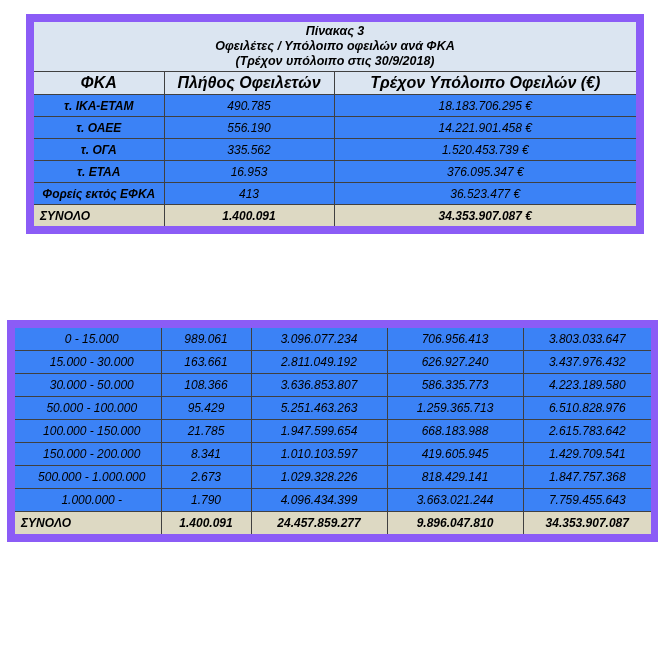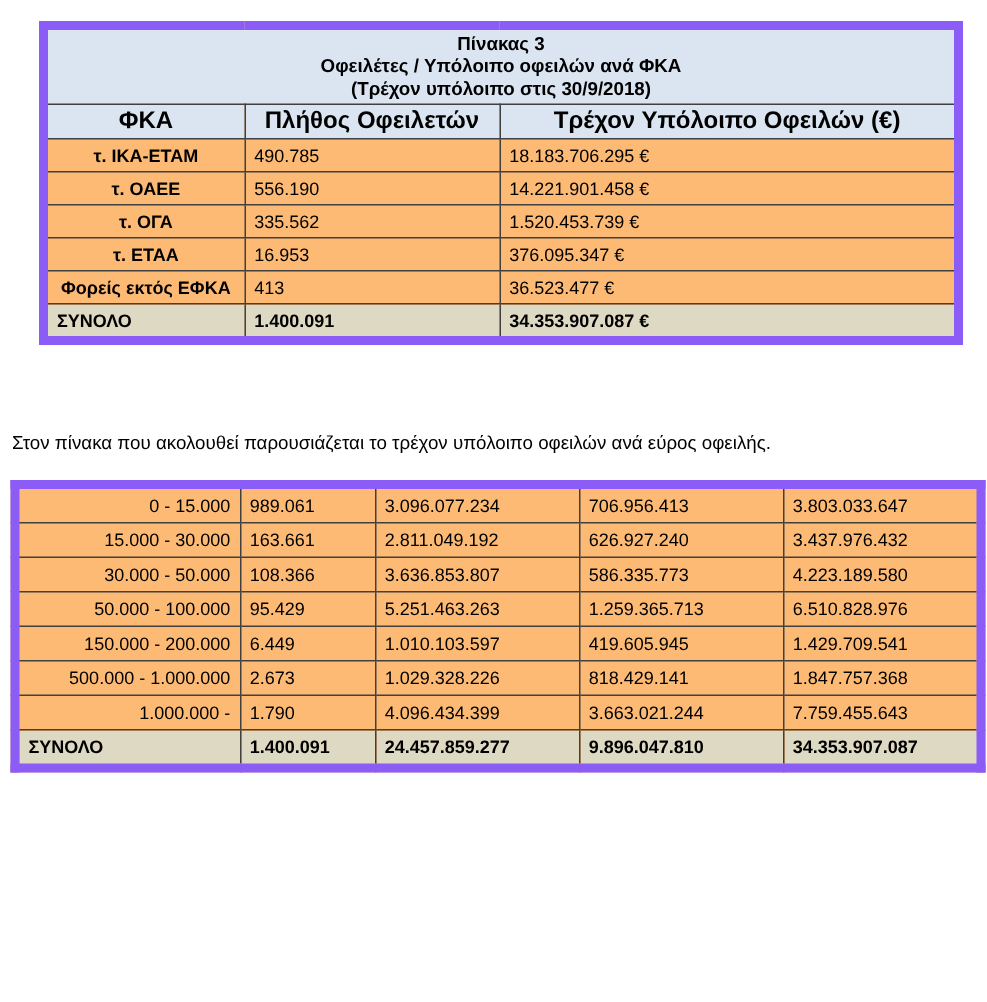--- a/index.html
+++ b/index.html
@@ -4,33 +4,33 @@
 <style>
   html, body { margin:0; padding:0; background:#ffffff; }
   .page {
     position:relative;
     width:658px; height:668px;
     background:#ffffff;
     font-family:"Liberation Sans", sans-serif;
     color:#000000;
   }
   table { border-collapse:collapse; table-layout:fixed; font-size:12px; }
-  .doc-table { border:6px solid #8b5cf6; background:#fdba74; }
+  .doc-table { border:8px solid #8b5cf6; background:#3b82f6;font-style:italic; }
   .doc-table th, .doc-table td { border:1px solid #404040; padding:2px 6px; overflow:hidden; }
 
   .t3 { position:absolute; left:26px; top:14px; width:610px; }
   .t4 { position:absolute; left:7px;  top:320px; width:644px; }
 
   .title-cell { background:#dbe5f1; text-align:center; font-weight:bold; padding:3px 4px; }
   .title-cell div { line-height:15px; font-size:12.5px; }
   .colhead { background:#dbe5f1; font-weight:bold; text-align:center; vertical-align:middle; font-size:16px; padding:3px 4px; }
 
   td.lbl  { font-weight:bold; text-align:center; }
-  td.rng  { text-align:right;padding-left:14px; }
-  td.num  { text-align:left; }
+  td.rng  { text-align:center;padding-left:14px; }
+  td.num  { text-align:center; }
   tr.total td { background:#ddd9c3; font-weight:bold; }
   tr.total td.first { text-align:left; }
 
   .t3 td { height:17px; }
   .t4 td { height:18px; }
 
   .para {
     position:absolute; left:8px; top:287px; width:645px;
     font-size:12.5px; line-height:16px;
   }
@@ -87,21 +87,20 @@
         <td class="num">36.523.477 €</td>
       </tr>
       <tr class="total">
         <td class="first">ΣΥΝΟΛΟ</td>
         <td class="num">1.400.091</td>
         <td class="num">34.353.907.087 €</td>
       </tr>
     </tbody>
   </table>
 
-  <div class="para">Στον πίνακα που ακολουθεί παρουσιάζεται το τρέχον υπόλοιπο οφειλών ανά εύρος οφειλής.</div>
 
   <table class="doc-table t4">
     <colgroup>
       <col style="width:150px">
         <col style="width:90px">
         <col style="width:136px">
         <col style="width:136px">
         <col style="width:132px">
     </colgroup>
     <thead>
@@ -129,22 +128,29 @@
         <td class="num">4.223.189.580</td>
       </tr>
       <tr>
         <td class="rng">50.000 - 100.000</td>
         <td class="num">95.429</td>
         <td class="num">5.251.463.263</td>
         <td class="num">1.259.365.713</td>
         <td class="num">6.510.828.976</td>
       </tr>
       <tr>
+        <td class="rng">100.000 - 150.000</td>
+        <td class="num">21.785</td>
+        <td class="num">1.947.599.654</td>
+        <td class="num">668.183.988</td>
+        <td class="num">2.615.783.642</td>
+      </tr>
+      <tr>
         <td class="rng">150.000 - 200.000</td>
-        <td class="num">6.449</td>
+        <td class="num">8.341</td>
         <td class="num">1.010.103.597</td>
         <td class="num">419.605.945</td>
         <td class="num">1.429.709.541</td>
       </tr>
       <tr>
         <td class="rng">500.000 - 1.000.000</td>
         <td class="num">2.673</td>
         <td class="num">1.029.328.226</td>
         <td class="num">818.429.141</td>
         <td class="num">1.847.757.368</td>

